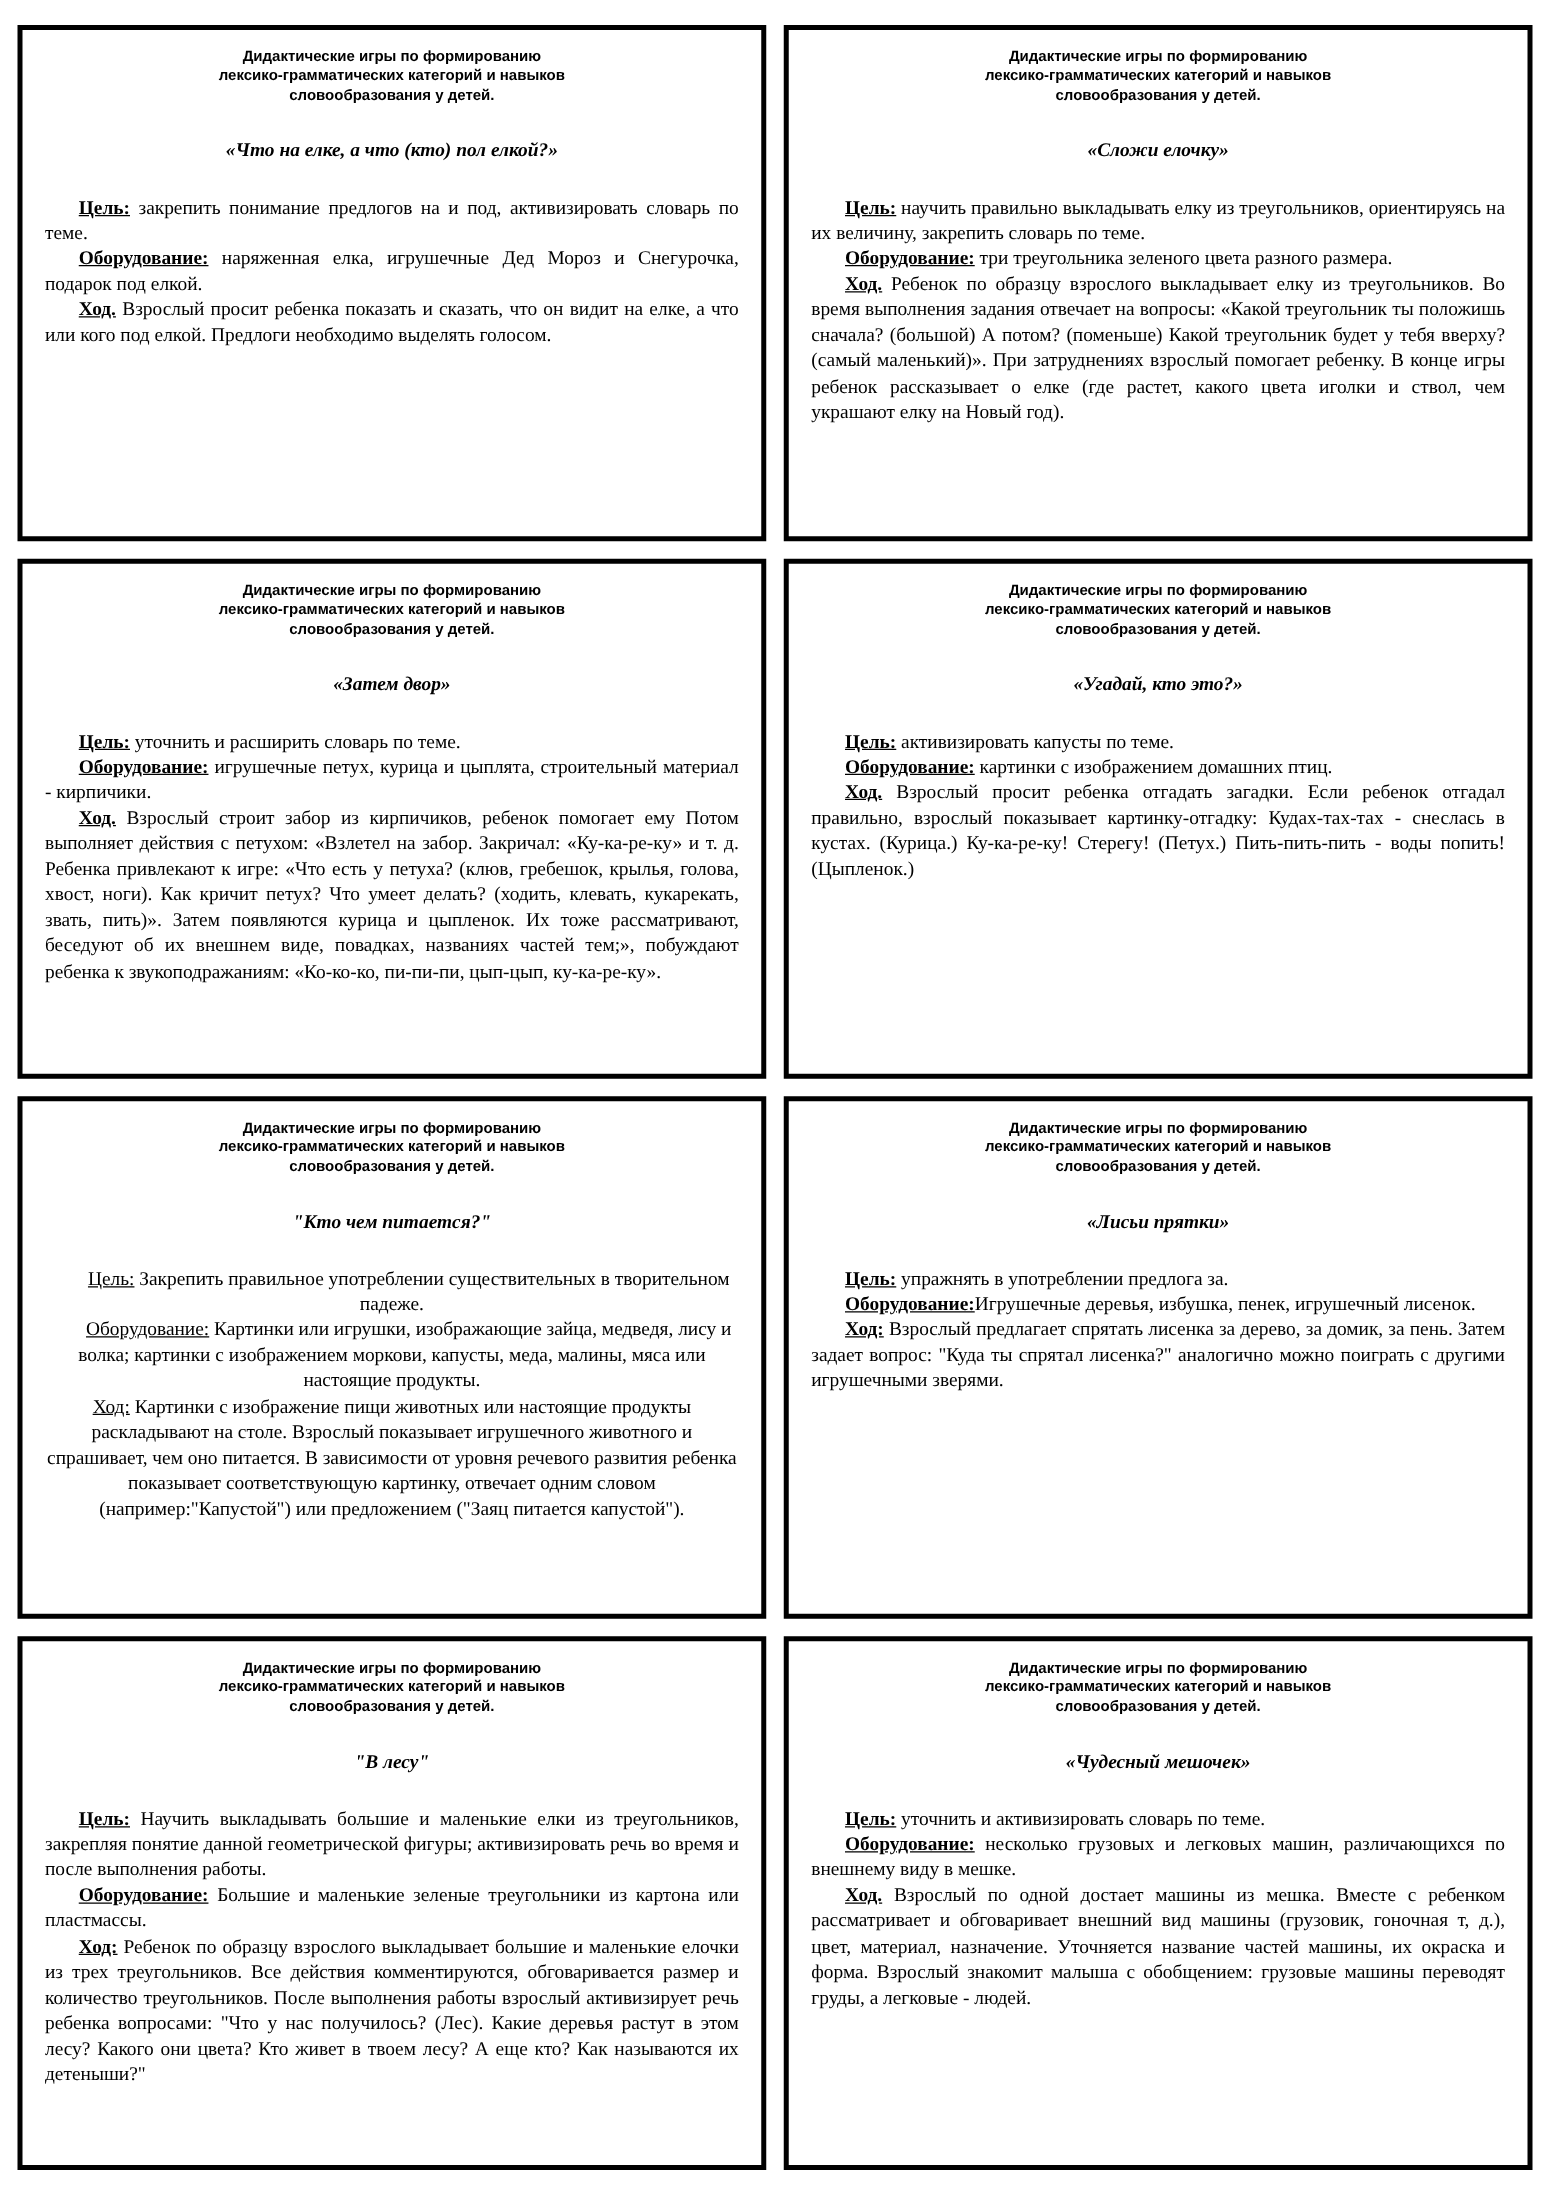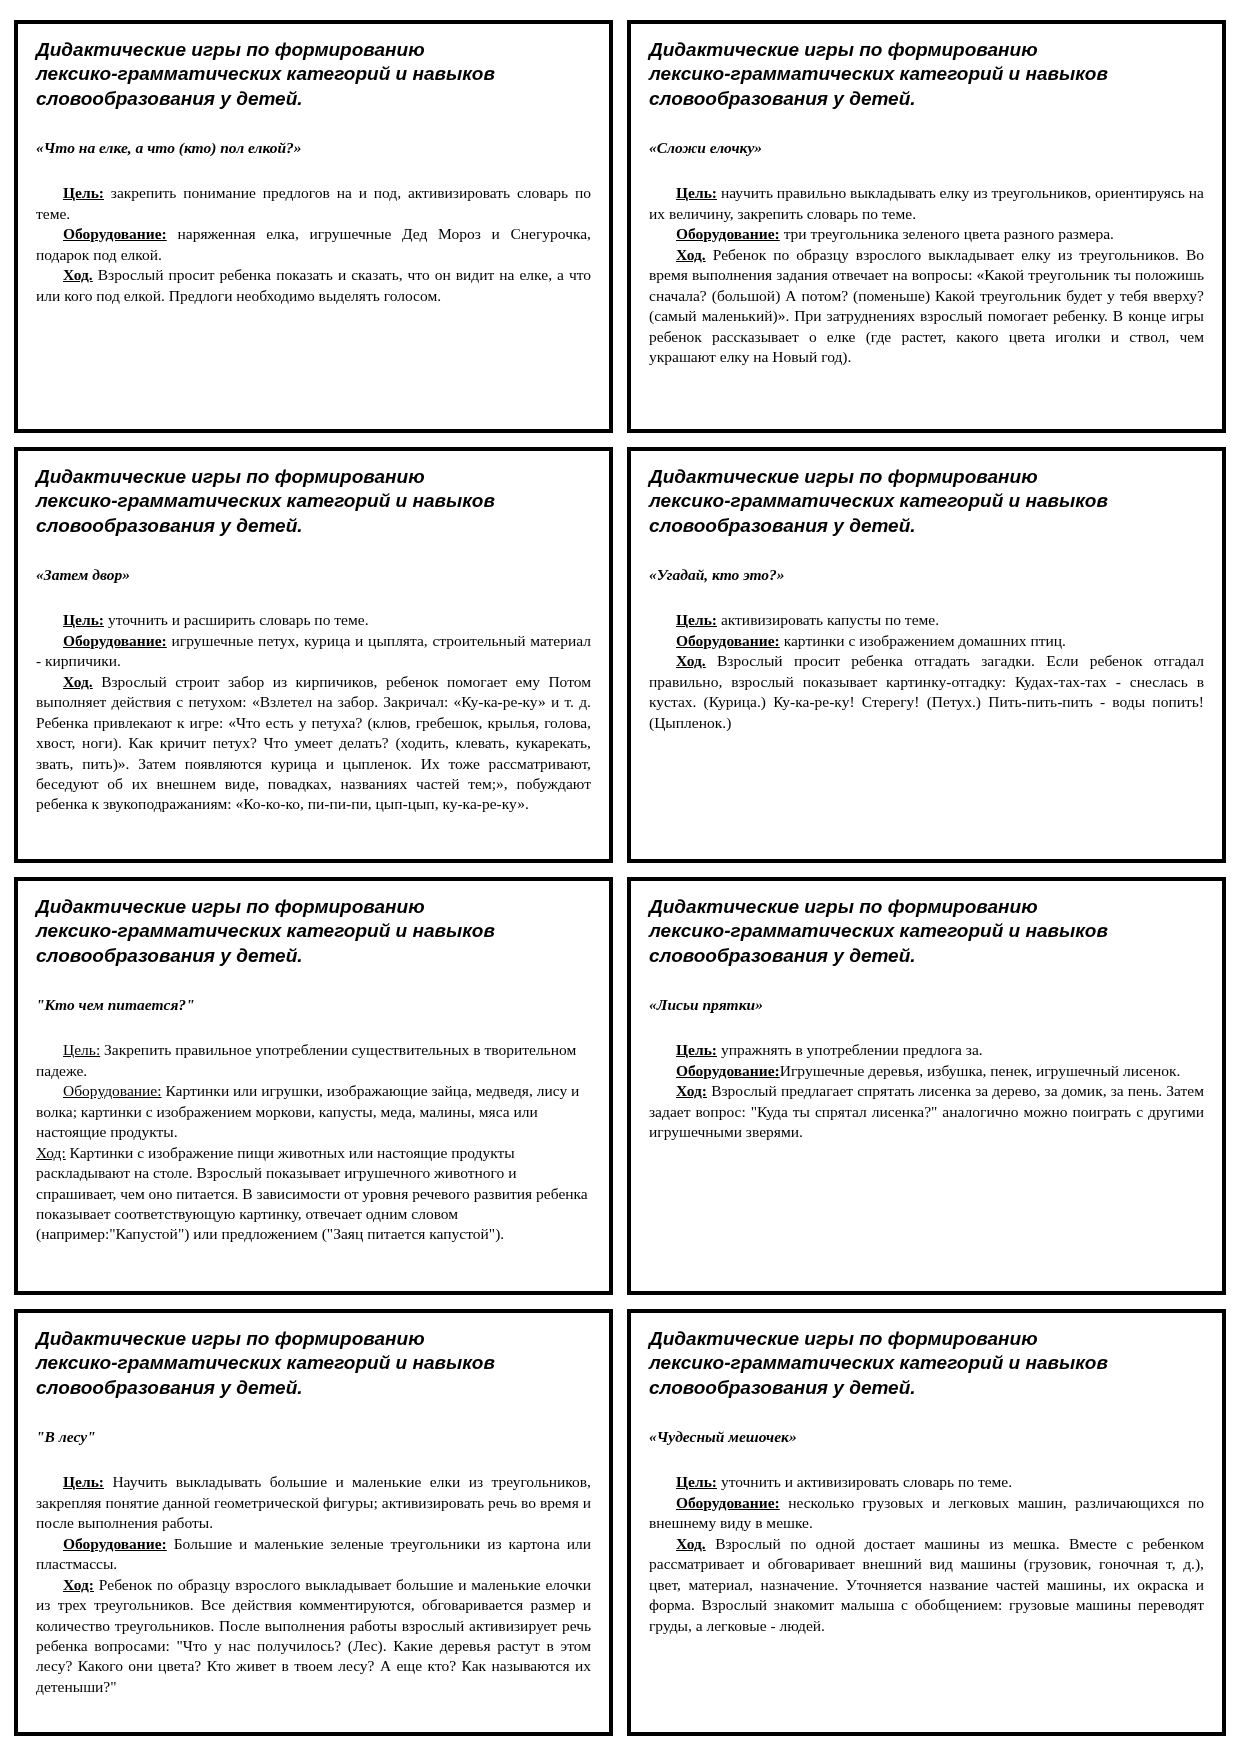--- a/index.html
+++ b/index.html
@@ -22,45 +22,45 @@
   .card {
     box-sizing: border-box;
     border: 4px solid #000;
     padding: 10px 18px 8px 18px;
     overflow: hidden;
     font-size: 15.5px;
     line-height: 1.32;
   }
   .card-header {
     margin: 4px 0 0 0;
-    text-align: left;
+    text-align: center;
     font-family: "Liberation Sans", sans-serif;
     font-weight: bold;
-    font-style: italic;
-    font-size: 19px;
+    font-size: 12px;
     line-height: 1.28;
   }
   .card-header .hline { display: block; }
   .game-title {
     margin: 27px 0 25px 0;
+    text-align: center;
     font-weight: bold;
     font-style: italic;
     font-size: 15.5px;
   }
   .para {
     margin: 0;
     text-align: justify;
     text-indent: 27px;
   }
   .sec-label {
     font-weight: bold;
     text-decoration: underline;
   }
   
-  .plain .para { text-align: left; }
+  .plain .para { text-align: center; }
   .plain .sec-label { font-weight: normal; }
   .plain .no-indent { text-indent: 0; }
 </style>
 </head>
 <body>
 
 <div class="page">
 
   <section class="card">
     <h2 class="card-header">

